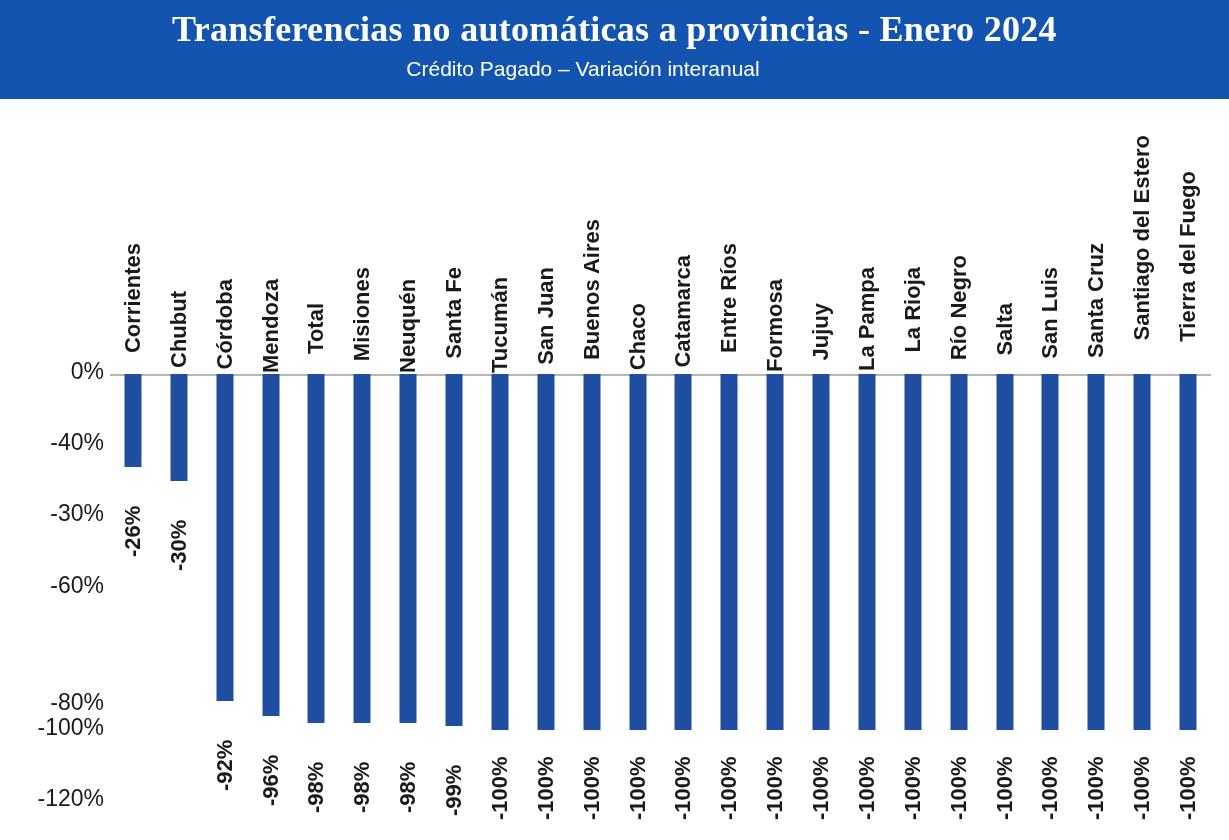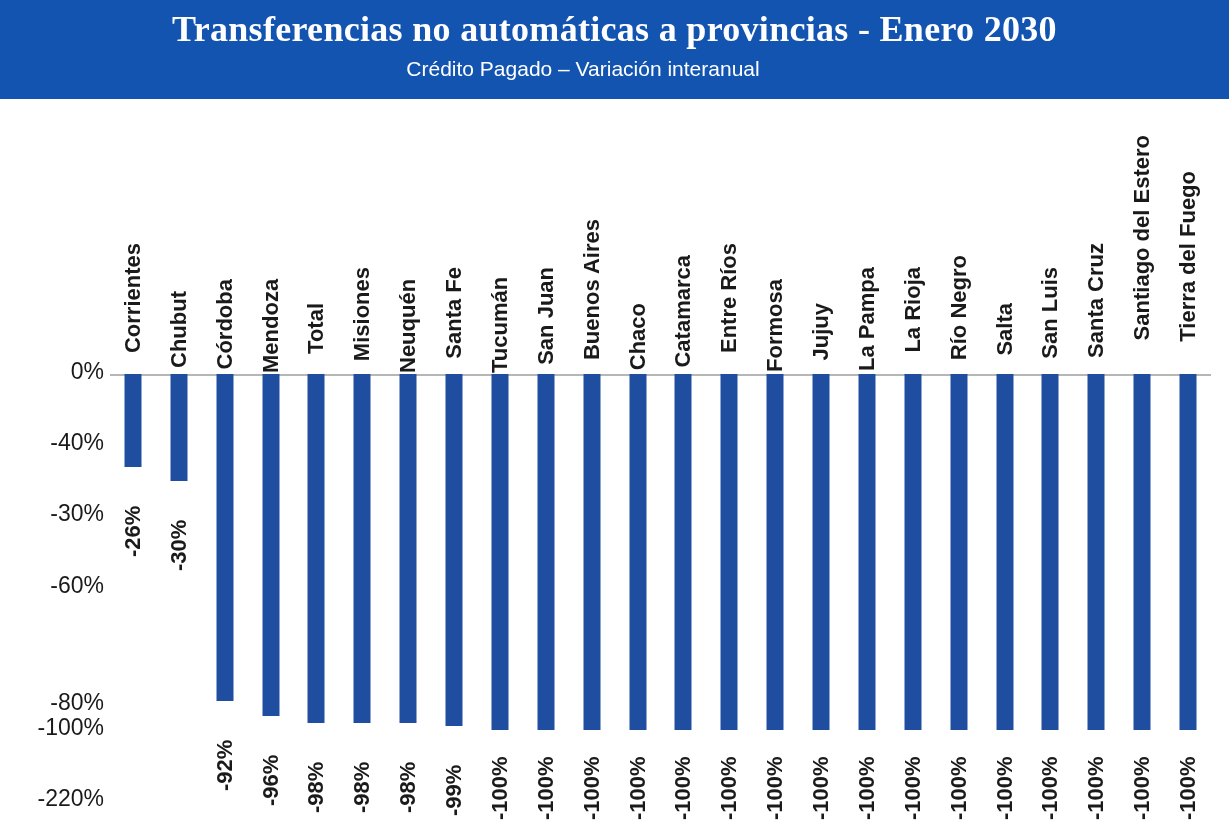--- a/index.html
+++ b/index.html
@@ -142,34 +142,34 @@
     font-size: 22px;
     font-weight: bold;
     color: #1a1a1a;
     font-family: "Liberation Sans", sans-serif;
   }
 </style>
 </head>
 <body>
 
 <div class="header">
-  <div class="header-title">Transferencias no automáticas a provincias - Enero 2030</div>
+  <div class="header-title">Transferencias no automáticas a provincias - Enero 2024</div>
   <div class="header-subtitle">Crédito Pagado – Variación interanual</div>
 </div>
 
 <div class="chart-wrap">
   <div class="axis-line"></div>
   <div class="ytick-holder" id="yticks">
       <div class="ytick" style="top: 259px;">0%</div>
       <div class="ytick" style="top: 330.167px;">-40%</div>
       <div class="ytick" style="top: 401.333px;">-30%</div>
       <div class="ytick" style="top: 472.5px;">-60%</div>
       <div class="ytick" style="top: 543.667px; margin-top: 46px;">-80%</div>
       <div class="ytick" style="top: 614.833px;">-100%</div>
-      <div class="ytick" style="top: 686px;">-220%</div>
+      <div class="ytick" style="top: 686px;">-120%</div>
     </div>
   <div class="bars" id="bars">
       <div class="bar-slot" style="left: 0px; width: 45.875px;">
         <div class="bar-label" style="top: 196px; width: 130px; margin-left: 0px; text-align: right; line-height: 26px; height: 26px;">Corrientes</div>
         <div class="bar-rect" style="top: 275px; height: 92.5167px; background: rgb(31, 78, 161);"></div>
         <div class="bar-value" style="top: 404.517px; width: 80px; height: 26px; line-height: 26px; text-align: left;">-26%</div>
       </div>
       <div class="bar-slot" style="left: 45.875px; width: 45.875px;">
         <div class="bar-label" style="top: 220px; width: 82px; margin-left: 0px; text-align: right; line-height: 26px; height: 26px;">Chubut</div>
         <div class="bar-rect" style="top: 275px; height: 106.75px; background: rgb(31, 78, 161);"></div>

